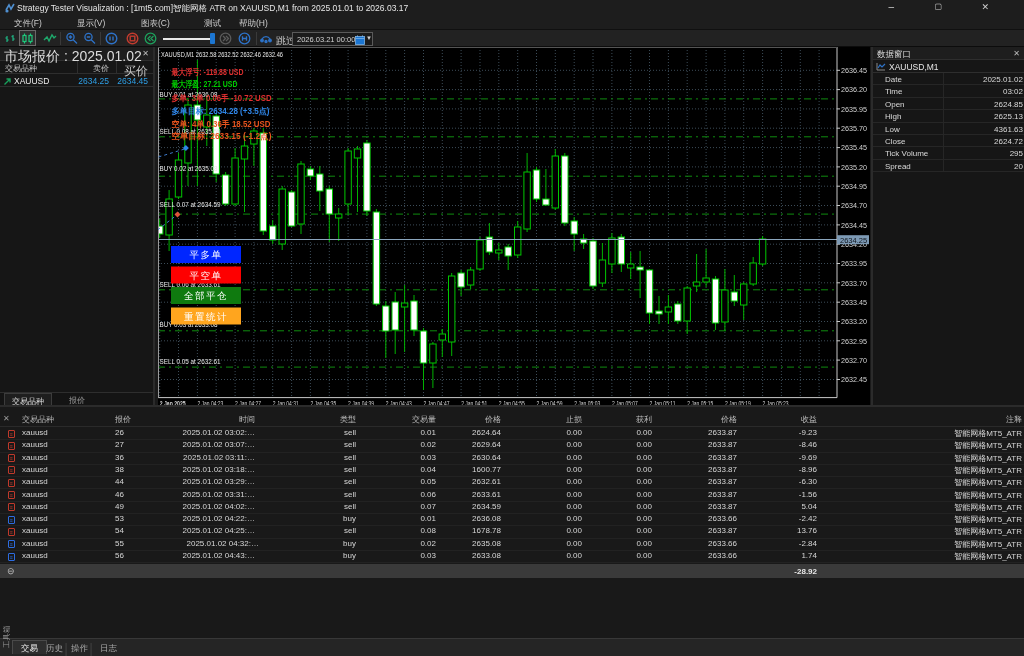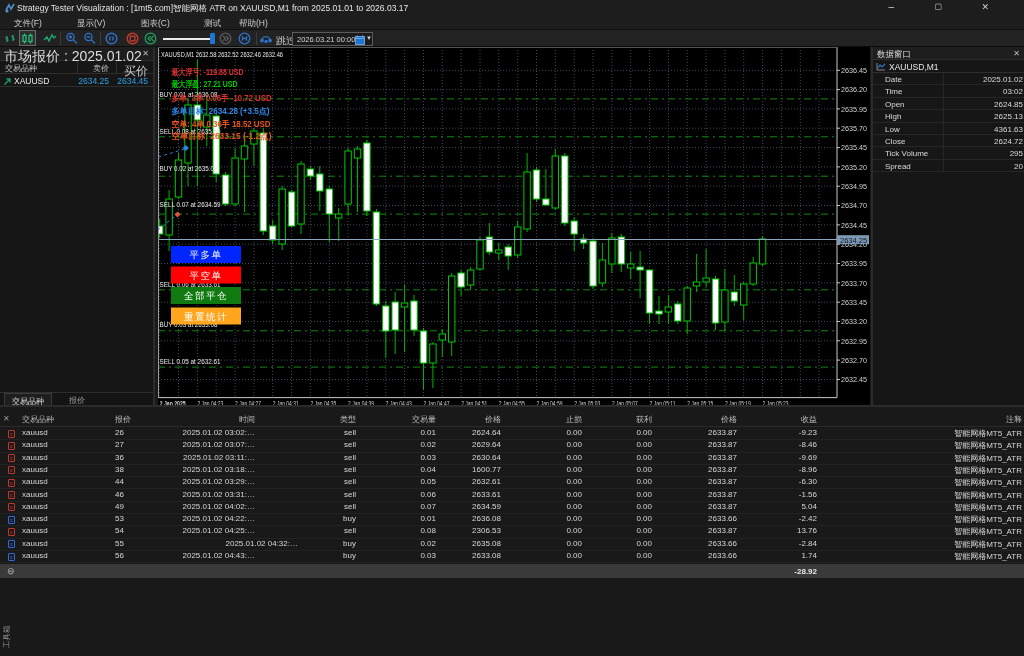--- a/index.html
+++ b/index.html
@@ -603,32 +603,32 @@
 <span class="r" style="right:207px">-2.42</span>
 <span class="r" style="right:2px">智能网格MT5_ATR</span>
 </div>
 <div class="trow" style="top:119.4px">
 <span class="tic" style="border-color:#c0392b;color:#c0392b">≡</span>
 <span style="position:absolute;left:22px">xauusd</span>
 <span style="position:absolute;left:115px">54</span>
 <span class="r" style="right:769px">2025.01.02 04:25:…</span>
 <span class="r" style="right:668px">sell</span>
 <span class="r" style="right:588px">0.08</span>
-<span class="r" style="right:523px">2306.53</span>
+<span class="r" style="right:523px">1678.78</span>
 <span class="r" style="right:442px">0.00</span>
 <span class="r" style="right:372px">0.00</span>
 <span class="r" style="right:287px">2633.87</span>
 <span class="r" style="right:207px">13.76</span>
 <span class="r" style="right:2px">智能网格MT5_ATR</span>
 </div>
 <div class="trow" style="top:131.7px">
 <span class="tic" style="border-color:#2d6cdf;color:#2d6cdf">≡</span>
 <span style="position:absolute;left:22px">xauusd</span>
 <span style="position:absolute;left:115px">55</span>
-<span class="r" style="right:726px">2025.01.02 04:32:…</span>
+<span class="r" style="right:765px">2025.01.02 04:32:…</span>
 <span class="r" style="right:668px">buy</span>
 <span class="r" style="right:588px">0.02</span>
 <span class="r" style="right:523px">2635.08</span>
 <span class="r" style="right:442px">0.00</span>
 <span class="r" style="right:372px">0.00</span>
 <span class="r" style="right:287px">2633.66</span>
 <span class="r" style="right:207px">-2.84</span>
 <span class="r" style="right:2px">智能网格MT5_ATR</span>
 </div>
 <div class="trow" style="top:144.0px">
@@ -642,16 +642,24 @@
 <span class="r" style="right:442px">0.00</span>
 <span class="r" style="right:372px">0.00</span>
 <span class="r" style="right:287px">2633.66</span>
 <span class="r" style="right:207px">1.74</span>
 <span class="r" style="right:2px">智能网格MT5_ATR</span>
 </div>
  <div class="abs" style="left:0;top:157px;width:1024px;height:14px;background:#3a3a3a">
   <span class="abs" style="left:7px;top:2px;font-size:9px;color:#bbb">⊖</span>
   <span class="abs" style="right:207px;top:2.5px;font-size:8px;font-weight:bold;color:#e8e8e8">-28.92</span>
  </div>
+ <div class="abs" style="left:0;top:231px;width:1024px;height:18px;background:#252525;border-top:1px solid #383838">
+  <div class="abs" style="left:12px;top:1px;height:14px;border:1px solid #4a4a4a;border-bottom:none;background:#2e2e2e;padding:2px 8px 0;font-size:8.5px;color:#ececec">交易</div>
+  <span class="abs" style="left:46px;top:3.5px;font-size:8.5px;color:#a8a8a8">历史</span>
+  <span class="abs" style="left:64px;top:2px;color:#3c3c3c">|</span>
+  <span class="abs" style="left:71px;top:3.5px;font-size:8.5px;color:#a8a8a8">操作</span>
+  <span class="abs" style="left:89px;top:2px;color:#3c3c3c">|</span>
+  <span class="abs" style="left:100px;top:3.5px;font-size:8.5px;color:#a8a8a8">日志</span>
+ </div>
  <div class="abs" style="left:0;top:183px;width:11px;height:66px">
   <span class="abs" style="left:1.5px;top:58px;font-size:7.5px;color:#9a9a9a;transform:rotate(-90deg);transform-origin:0 0;white-space:nowrap">工具箱</span>
  </div>
 </div>
 
 </body></html>

